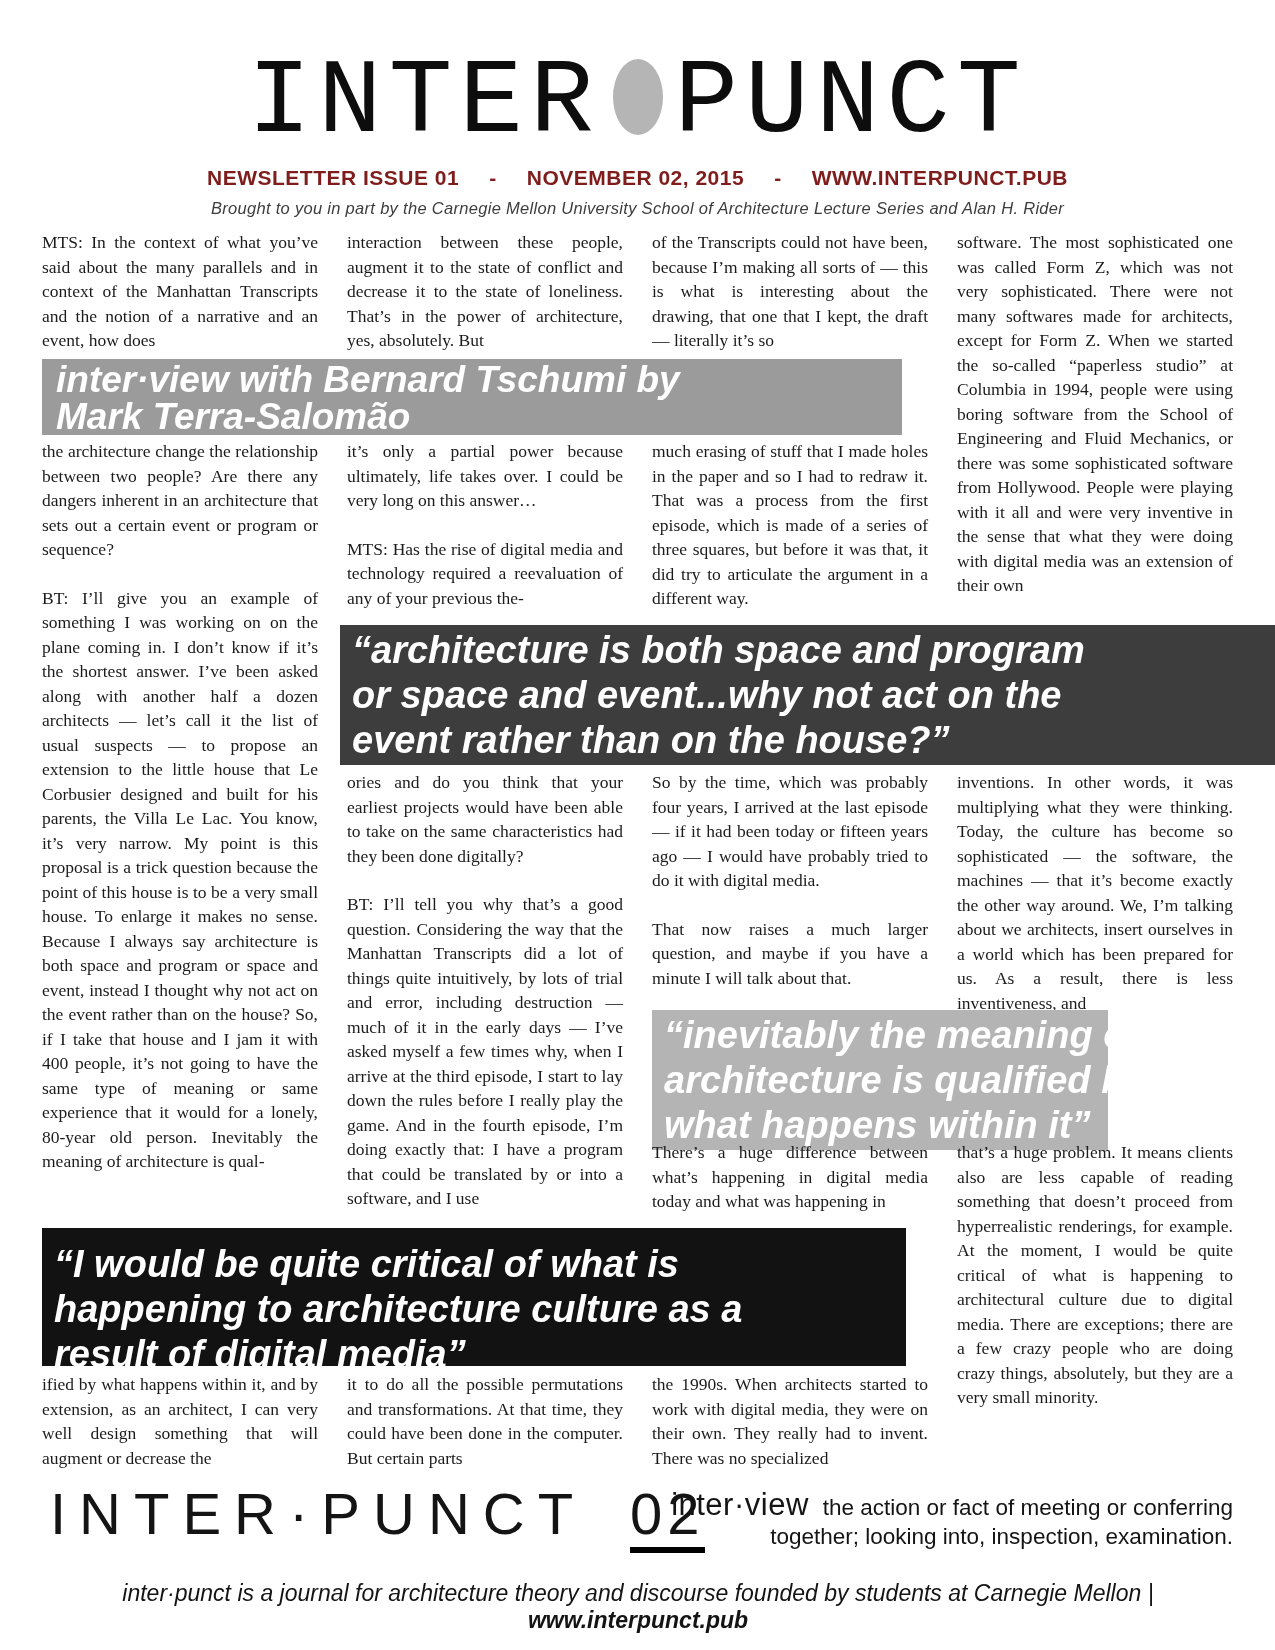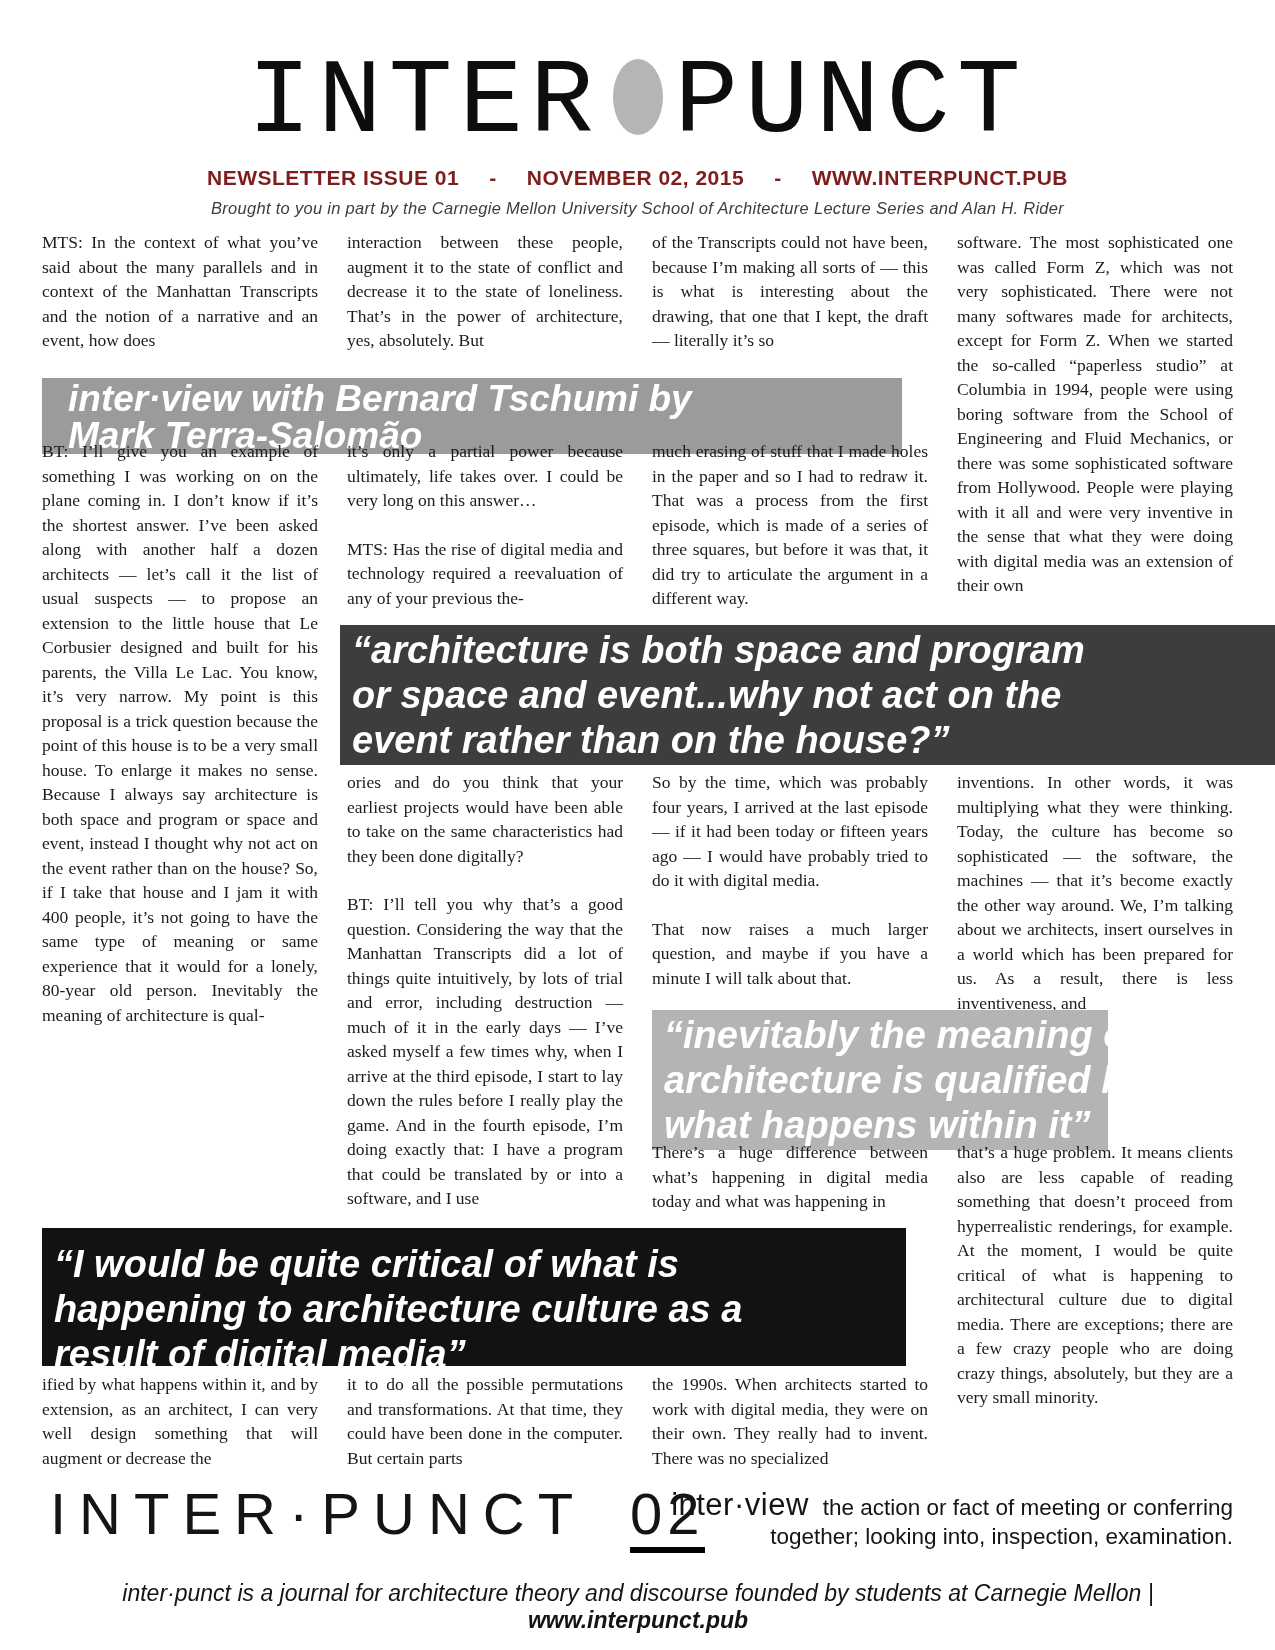--- a/index.html
+++ b/index.html
@@ -25,22 +25,22 @@
   .seg{position:absolute;width:276px;text-align:justify;
     font-size:17.5px;line-height:24.5px;}
   .seg p{margin:0;}
   .seg p + p{margin-top:24px;}
   .c1{left:42px;} .c2{left:347px;} .c3{left:652px;} .c4{left:957px;}
   .r1{top:230px;} .r2{top:439px;} .r3{top:770px;} .r4{top:1140px;} .r5{top:1372px;}
   
   .banner{position:absolute;color:#fff;font-style:italic;font-weight:bold;
     font-family:"Liberation Sans","DejaVu Sans",sans-serif;overflow:hidden;}
   .banner .ln{white-space:nowrap;}
-  .banner-title{top:378px;left:42px;width:860px;height:76px;
-    font-size:37px;line-height:37px;padding:2px 26px;box-sizing:border-box;}
+  .banner-title{top:359px;left:42px;width:860px;height:76px;
+    font-size:37px;line-height:37px;padding:2px 14px;box-sizing:border-box;}
   .banner-dark{top:625px;left:340px;width:1044px;height:140px;
     font-size:38px;line-height:45px;padding:3px 12px;box-sizing:border-box;}
   .banner-light{top:1010px;left:652px;width:456px;height:140px;
     font-size:38px;line-height:45px;padding:3px 12px;box-sizing:border-box;}
   .banner-black{top:1228px;left:42px;width:864px;height:138px;
     font-size:38px;line-height:45px;padding:14px 12px;box-sizing:border-box;}
   
   .footer-brand{position:absolute;top:1482px;left:50px;
     font-family:"Liberation Sans","DejaVu Sans",sans-serif;font-weight:300;
     font-size:58px;line-height:64px;letter-spacing:13px;color:#141414;white-space:nowrap;}
@@ -84,20 +84,21 @@
   <div class="seg c4 r1">
       <p>software. The most sophisticated one was called Form Z, which was not very sophisticated. There were not many softwares made for architects, except for Form Z. When we started the so-called “paperless studio” at Columbia in 1994, people were using boring software from the School of Engineering and Fluid Mechanics, or there was some sophisticated software from Hollywood. People were playing with it all and were very inventive in the sense that what they were doing with digital media was an extension of their own</p>
     </div>
 
   <div class="banner banner-title" style="background: rgb(155, 155, 155);">
     <div class="ln">inter·view with Bernard Tschumi by</div>
     <div class="ln">Mark Terra-Salomão</div>
   </div>
 
   <div class="seg c1 r2">
+    <p>the architecture change the relationship between two people? Are there any dangers inherent in an architecture that sets out a certain event or program or sequence?</p>
     <p>BT: I’ll give you an example of something I was working on on the plane coming in. I don’t know if it’s the shortest answer. I’ve been asked along with another half a dozen architects — let’s call it the list of usual suspects — to propose an extension to the little house that Le Corbusier designed and built for his parents, the Villa Le Lac. You know, it’s very narrow. My point is this proposal is a trick question because the point of this house is to be a very small house. To enlarge it makes no sense. Because I always say architecture is both space and program or space and event, instead I thought why not act on the event rather than on the house? So, if I take that house and I jam it with 400 people, it’s not going to have the same type of meaning or same experience that it would for a lonely, 80-year old person. Inevitably the meaning of architecture is qual-</p>
   </div>
   <div class="seg c2 r2">
     <p>it’s only a partial power because ultimately, life takes over. I could be very long on this answer…</p>
     <p>MTS: Has the rise of digital media and technology required a reevaluation of any of your previous the-</p>
   </div>
   <div class="seg c3 r2">
       <p>much erasing of stuff that I made holes in the paper and so I had to redraw it. That was a process from the first episode, which is made of a series of three squares, but before it was that, it did try to articulate the argument in a different way.</p>
     </div>
 

